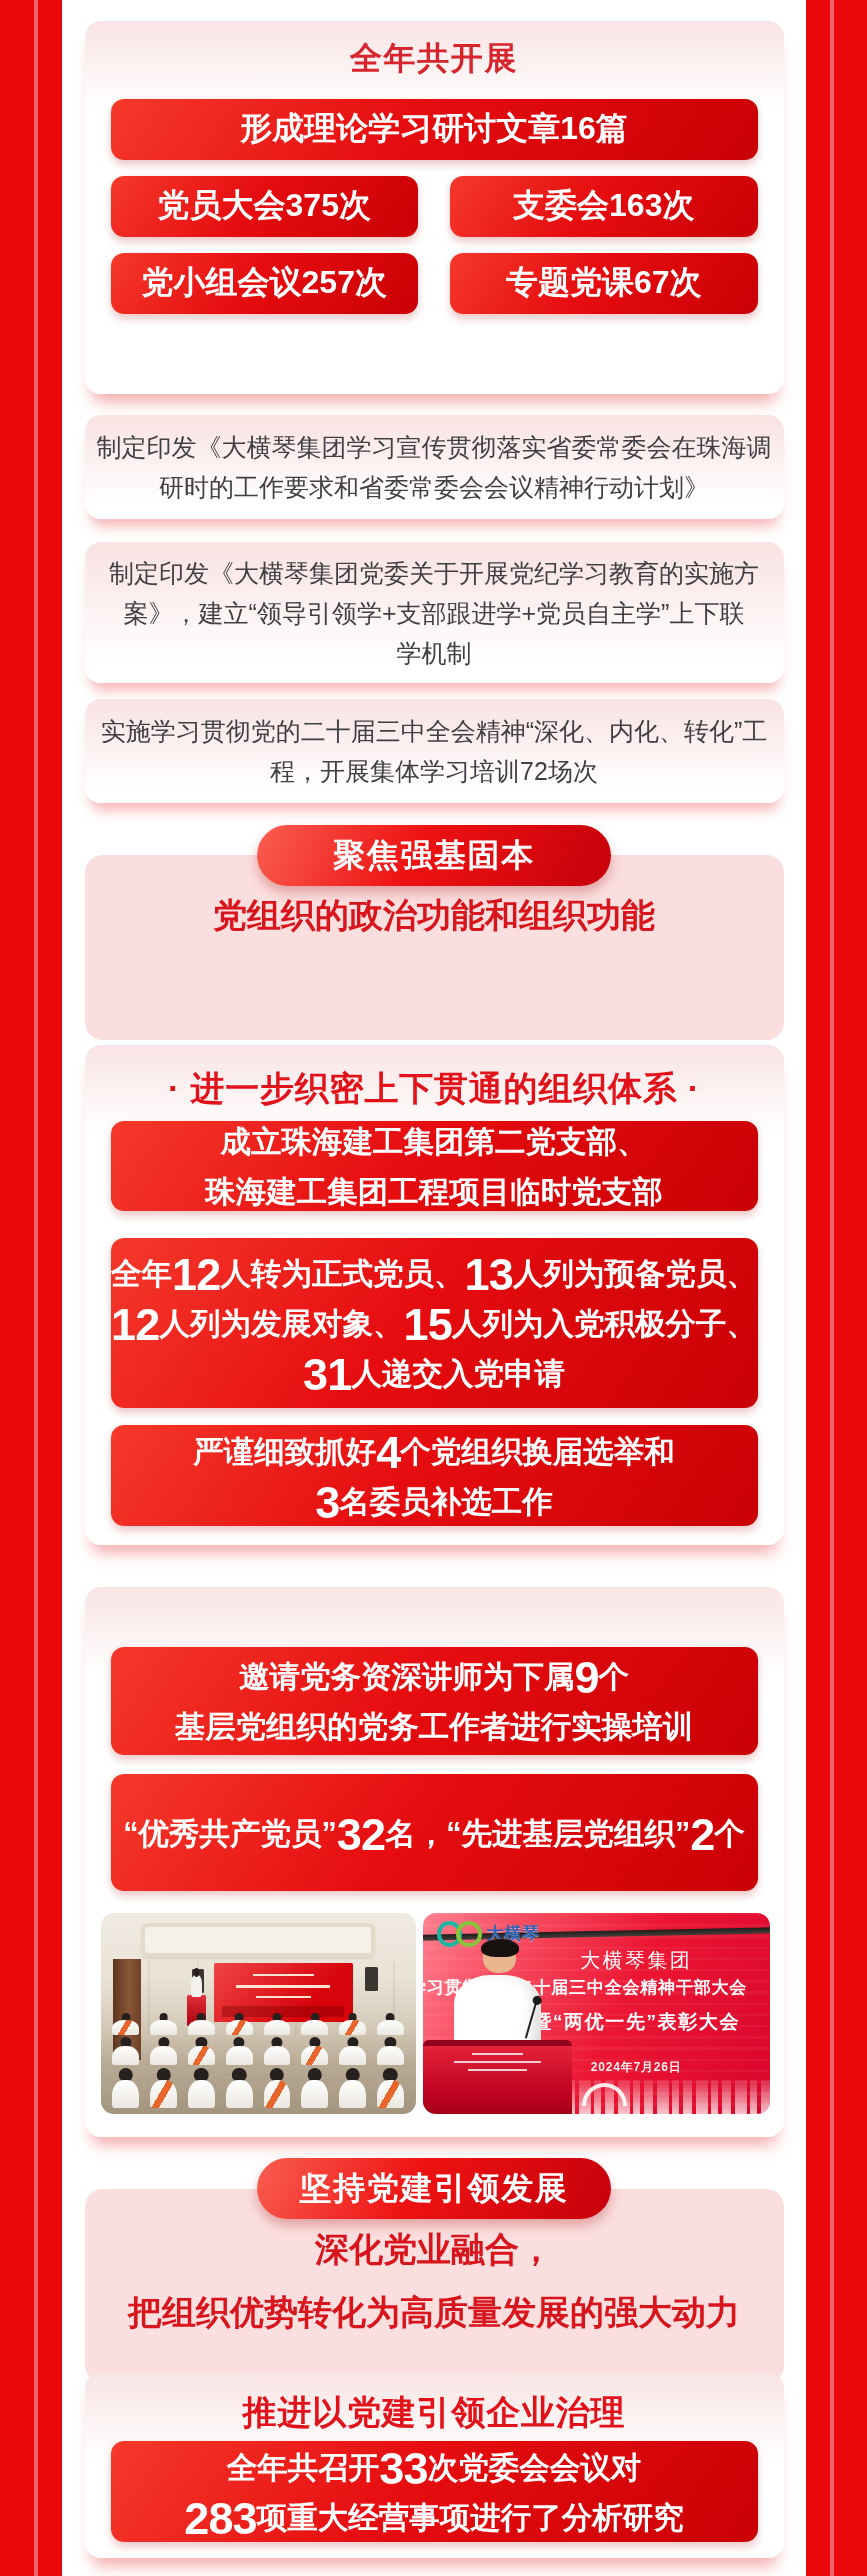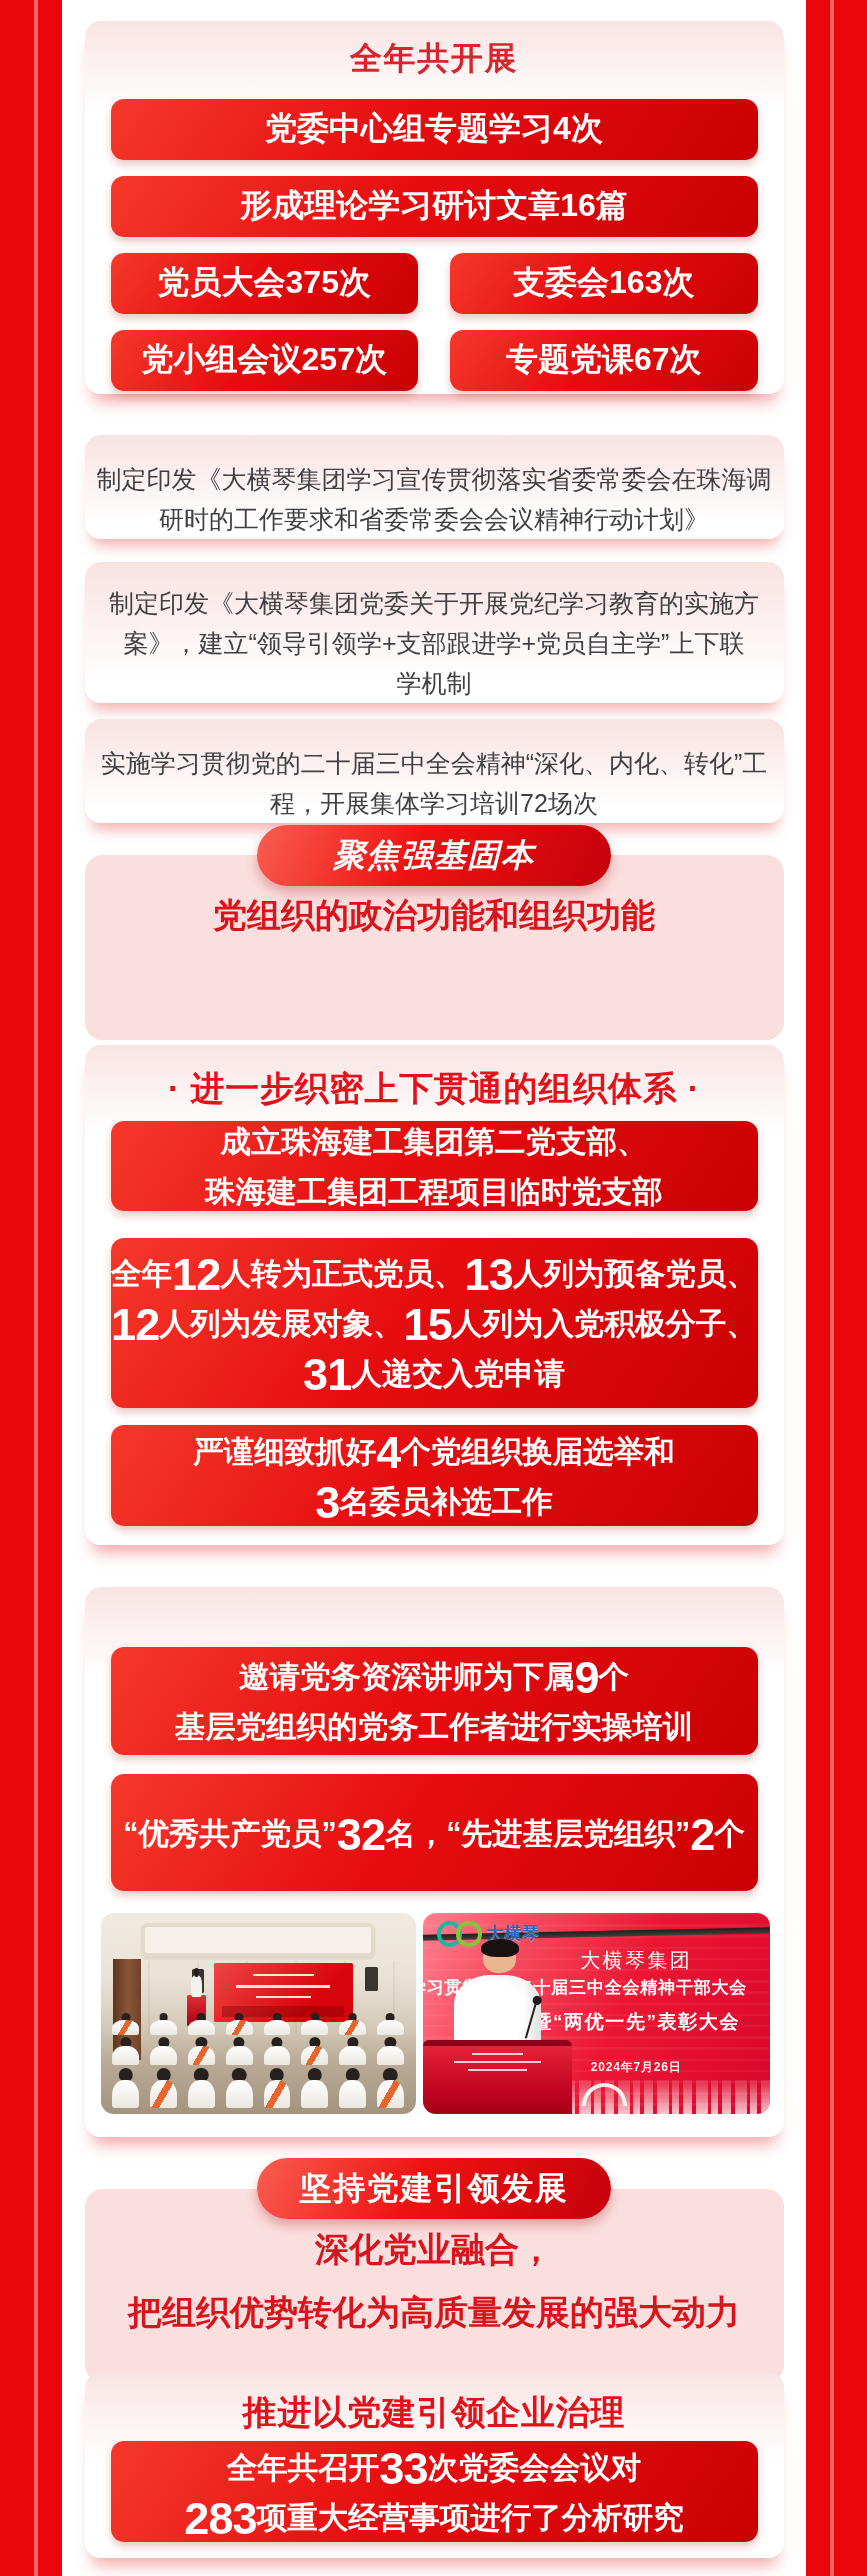--- a/index.html
+++ b/index.html
@@ -8,22 +8,22 @@
   .side-line{position:absolute;top:0;bottom:0;width:4px;background:rgba(255,255,255,.38);z-index:1;}
   .side-line.left{left:34px;} .side-line.right{right:34px;}
   .strip{position:absolute;left:62px;right:62px;top:0;bottom:0;background:#ffffff;z-index:2;}
 
   
   .card,.scard,.para,.pink{position:absolute;left:22.5px;right:22.5px;border-radius:16px;}
   .card,.scard{background:linear-gradient(180deg,#f9e4e4 0px,#ffffff 88px);
        box-shadow:0 14.5px 14.5px -7.2px rgba(235,105,105,.55);}
   .para{background:linear-gradient(180deg,#f9e2e2 0%,#ffffff 85%);
        box-shadow:0 13px 13px -6.4px rgba(235,105,105,.5);
-       display:flex;flex-direction:column;justify-content:flex-end;align-items:center;
-       padding:0 9.6px;text-align:center;color:#3f3f44;font-size:25px;margin-top:20px;}
+       display:flex;flex-direction:column;justify-content:center;align-items:center;
+       padding:0 9.6px;text-align:center;color:#3f3f44;font-size:25px;}
   .para .line{line-height:40px;white-space:nowrap;}
   .pink{background:#fbdede;border-radius:17.7px;text-align:center;padding-top:29px;}
   .pink .line{line-height:63px;font-size:34px;font-weight:700;color:#d8141c;white-space:nowrap;}
 
   
   .a-title{margin:16px 0 17.7px;text-align:center;font-size:32px;font-weight:700;color:#d7252e;letter-spacing:1.6px;}
   .stitle{margin:21px 0 0;text-align:center;font-size:34px;font-weight:700;color:#e2121a;letter-spacing:0.8px;white-space:nowrap;}
 
   
   .btn{display:flex;flex-direction:column;align-items:center;justify-content:center;
@@ -109,21 +109,20 @@
 <body>
 
 <div>
   <div class="side-line left"></div>
   <div class="side-line right"></div>
 
   <div class="strip">
 
     <section class="card" style="top:21px;height:373px;">
       <h2 class="a-title">全年共开展</h2>
-      <div class="btn full">党委中心组专题学习4次</div>
       <div class="btn full">形成理论学习研讨文章16篇</div>
       <div class="half-row">
         <div class="btn">党员大会375次</div>
         <div class="btn">支委会163次</div>
       </div>
       <div class="half-row">
         <div class="btn">党小组会议257次</div>
         <div class="btn">专题党课67次</div>
       </div>
     </section>
@@ -135,21 +134,21 @@
     <section class="para" style="top:542px;height:141px;">
         <div class="line">制定印发《大横琴集团党委关于开展党纪学习教育的实施方</div>
         <div class="line">案》，建立“领导引领学+支部跟进学+党员自主学”上下联</div>
         <div class="line">学机制</div>
       </section>
     <section class="para" style="top:699px;height:104px;">
         <div class="line">实施学习贯彻党的二十届三中全会精神“深化、内化、转化”工</div>
         <div class="line">程，开展集体学习培训72场次</div>
       </section>
 
-    <div class="badge" style="top:825px;font-style:italic;">聚焦强基固本</div>
+    <div class="badge" style="top:825px;">聚焦强基固本</div>
     <section class="pink" style="top:855px;height:156px;">
         <div class="line">党组织的政治功能和组织功能</div>
       </section>
 
     <section class="scard" style="top:1045px;height:500px;">
       <h3 class="stitle">· 进一步织密上下贯通的组织体系 ·</h3>
       <div class="btn abs" style="top:76px;height:90px;">
           <div class="line">成立珠海建工集团第二党支部、</div>
           <div class="line">珠海建工集团工程项目临时党支部</div>
         </div>

